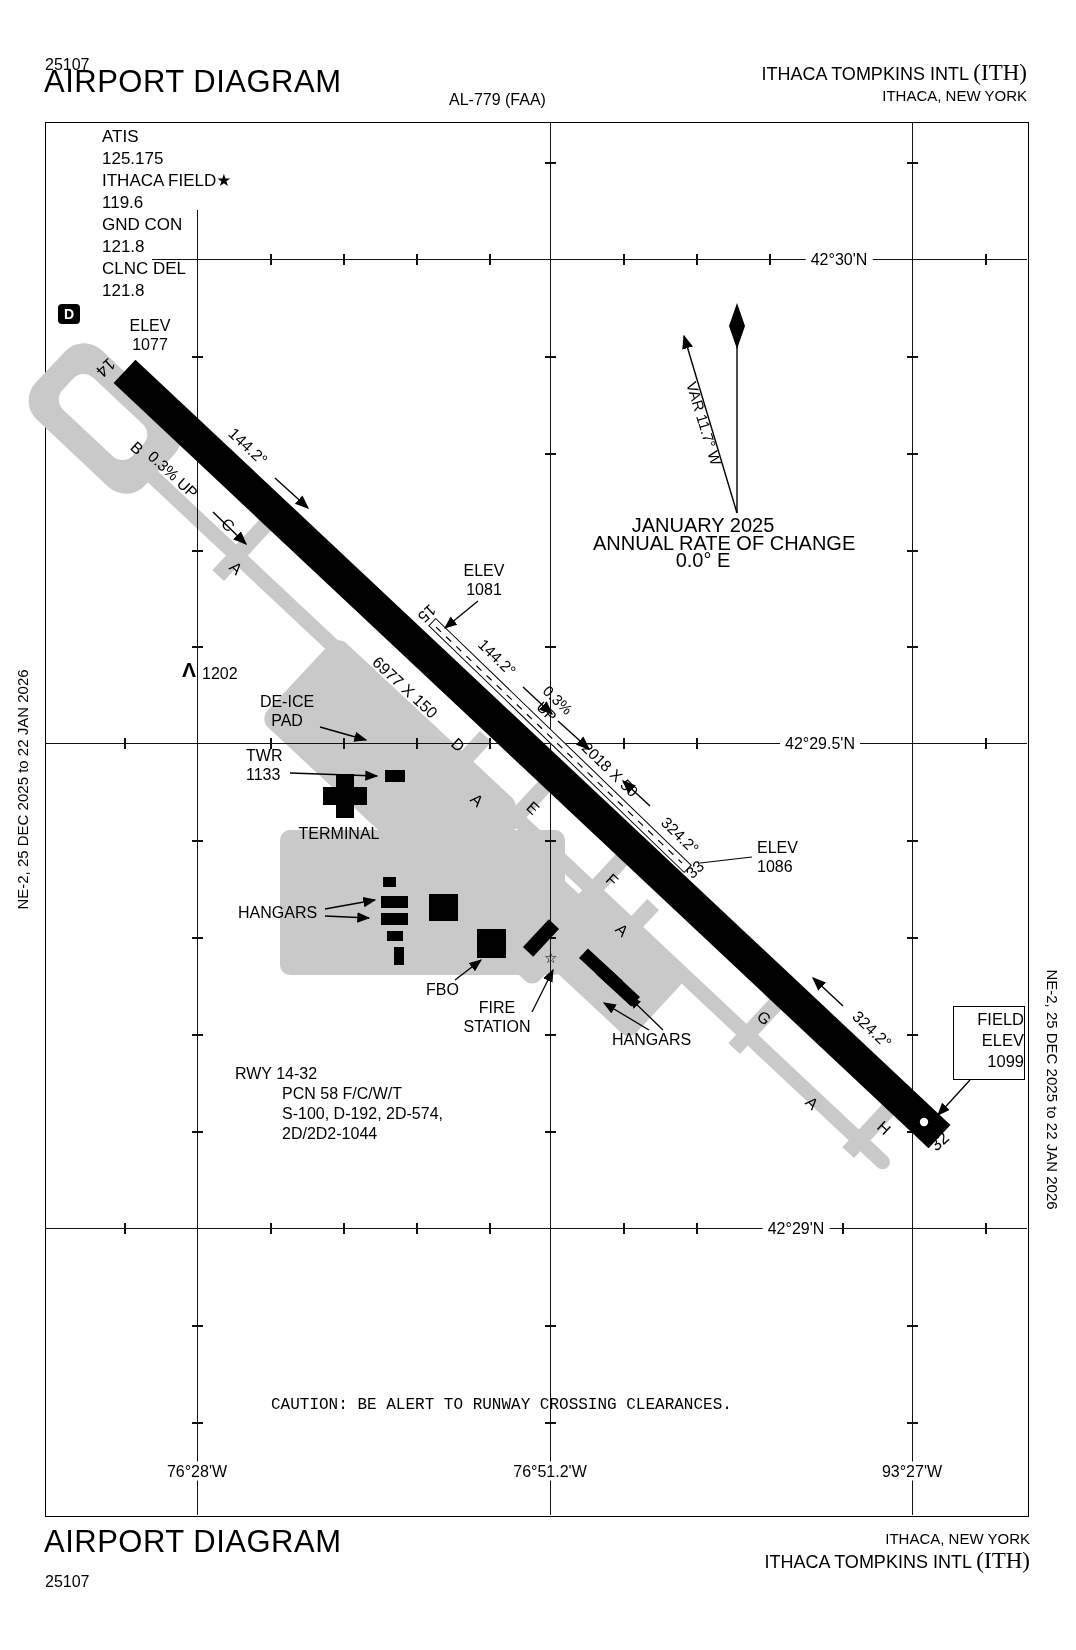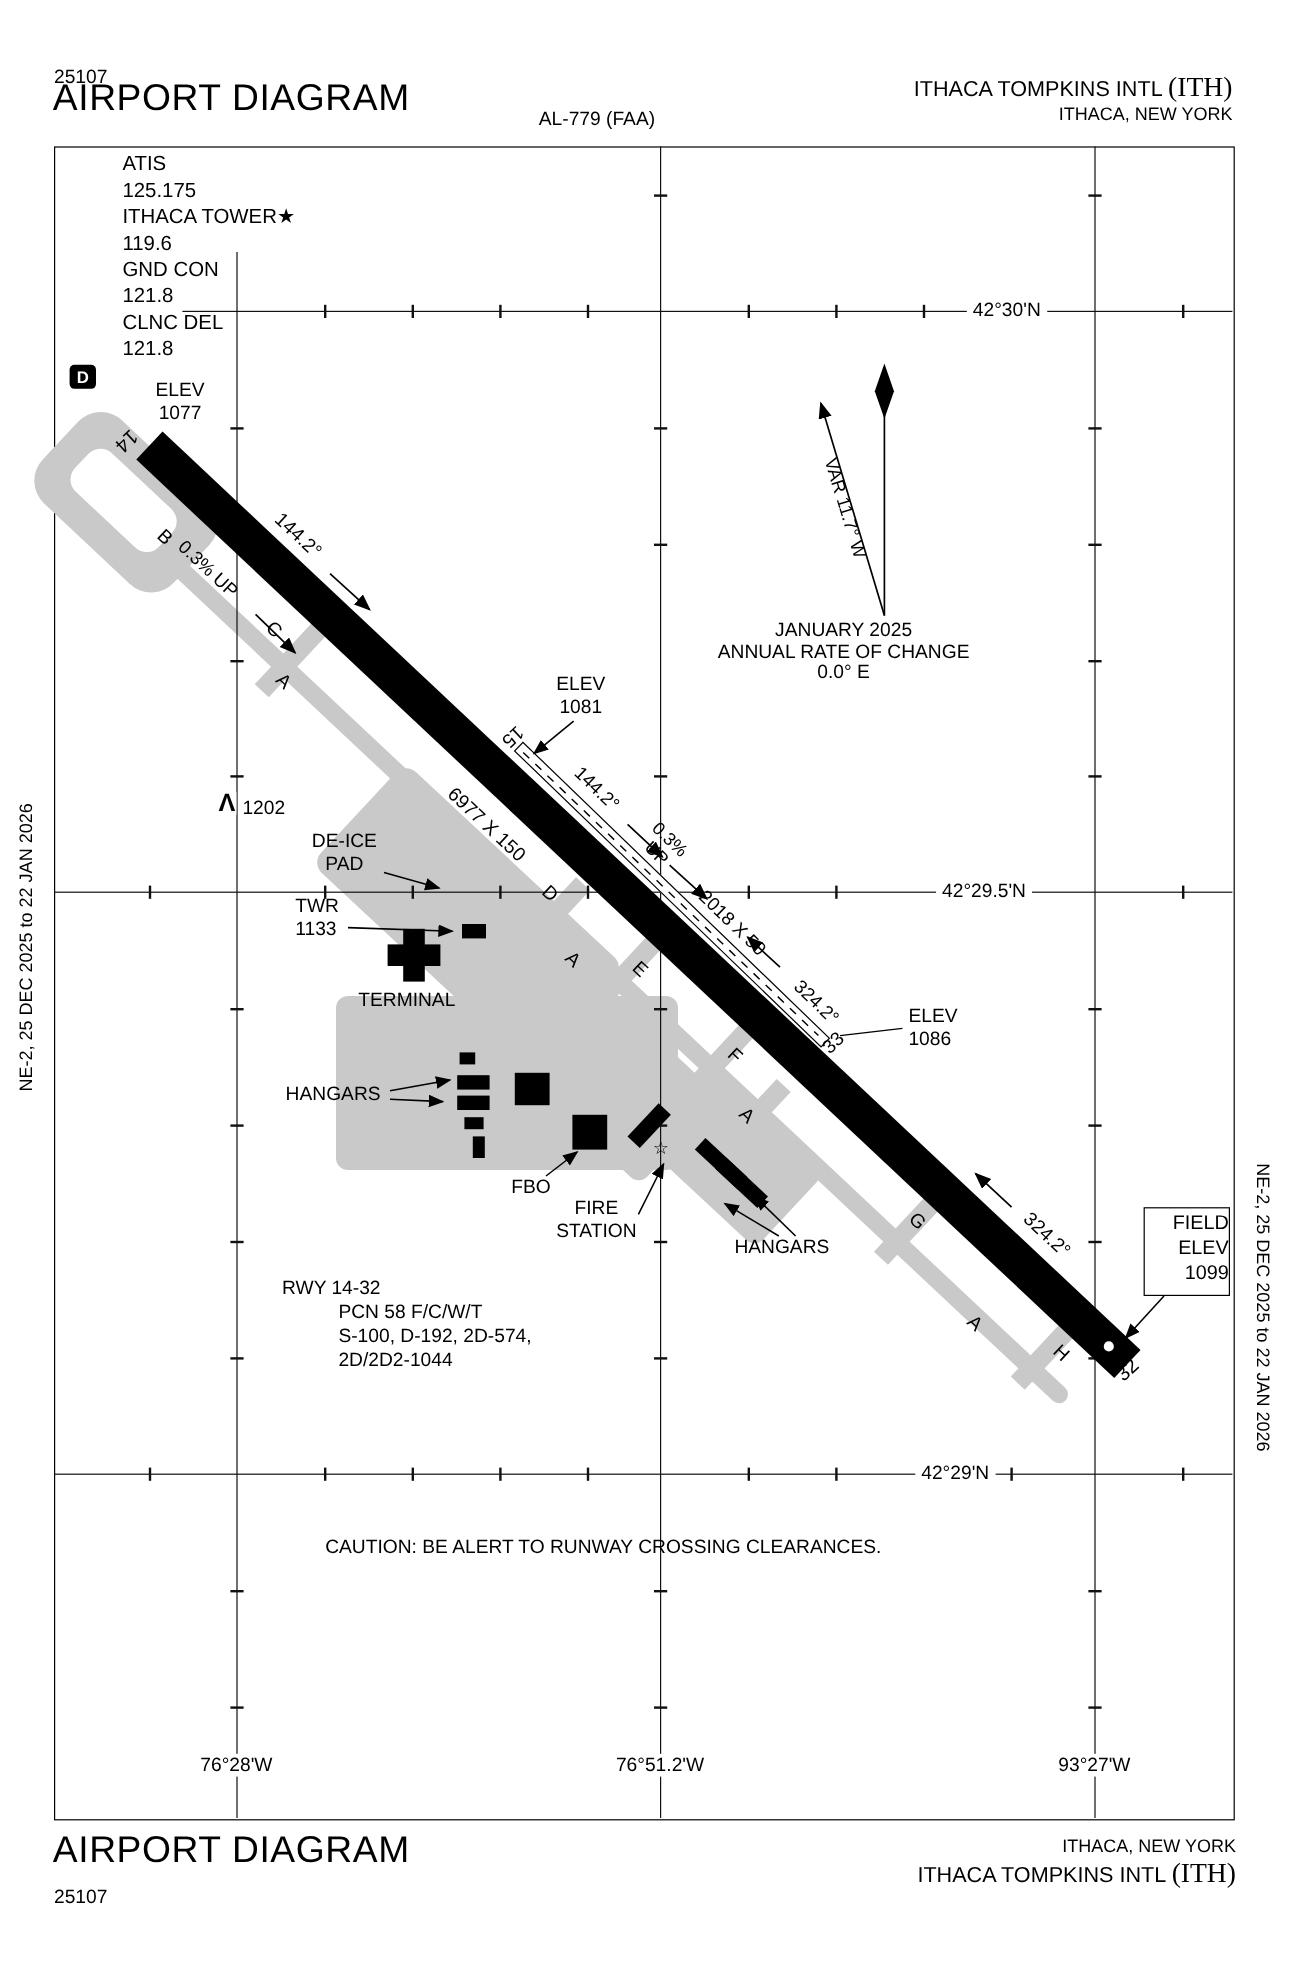--- a/index.html
+++ b/index.html
@@ -115,21 +115,21 @@
   <line x1="737" y1="345" x2="737" y2="513" stroke="#000" stroke-width="1.4"></line>
   <polygon points="737,303 745,326 737,349 729,326" fill="#000"></polygon>
   <line x1="737" y1="513" x2="684" y2="336" stroke="#000" stroke-width="1.4" marker-end="url(#ah)"></line>
 
   <circle cx="924" cy="1122" r="4.2" fill="#fff"></circle>
 </svg>
 
 <div class="abs" id="comm-box" style="left:58px;top:126px;z-index:6;margin-left:44px;">
     <div class="comm-line" style="">ATIS</div>
     <div class="comm-line" style="">125.175</div>
-    <div class="comm-line" style="">ITHACA TOWER★</div>
+    <div class="comm-line" style="">ITHACA FIELD★</div>
     <div class="comm-line" style="">119.6</div>
     <div class="comm-line" style="">GND CON</div>
     <div class="comm-line" style="">121.8</div>
     <div class="comm-line" style="">CLNC DEL</div>
     <div class="comm-line" style="">121.8</div>
   </div>
 <div class="dbox" style="left:58px;top:304px;">D</div>
 
 <div class="lbl ctr" style="left:115px;top:316px;width:70px;">
   <div>ELEV</div>
@@ -181,34 +181,34 @@
 <div class="lbl" style="left:238px;top:903px;">HANGARS</div>
 <div class="lbl" style="left:426px;top:980px;">FBO</div>
 <div class="lbl ctr" style="left:460px;top:998px;width:74px;">
   <div>FIRE</div>
     <div>STATION</div>
 </div>
 <div class="lbl" style="left:612px;top:1030px;">HANGARS</div>
 <div class="lbl" style="left:544px;top:948px;font-size:15px;z-index:6;">☆</div>
 
 <div class="lbl ctr" style="left:654px;top:414px;width:100px;font-size:15px;transform:rotate(73deg);">VAR 11.7° W</div>
-<div class="lbl ctr" style="left:593px;top:517px;width:220px;font-size:16px;line-height:17.5px;">
+<div class="lbl ctr" style="left:593px;top:517px;width:220px;font-size:20px;line-height:17.5px;">
   <div>JANUARY 2025</div>
   <div>ANNUAL RATE OF CHANGE</div>
   <div>0.0° E</div>
 </div>
 
 <div class="lbl" style="left:235px;top:1064px;line-height:20px;">
   <div>RWY 14-32</div>
   <div style="padding-left:47px;">PCN 58 F/C/W/T</div>
   <div style="padding-left:47px;">S-100, D-192, 2D-574,</div>
   <div style="padding-left:47px;">2D/2D2-1044</div>
 </div>
 
-<div class="lbl" style="left:271px;top:1280px;line-height:19.5px;">
+<div class="lbl" style="left:271px;top:1396px;line-height:19.5px;font-family:Liberation Mono, monospace;">
   <div>CAUTION:  BE ALERT TO RUNWAY CROSSING CLEARANCES.</div>
 </div>
 
 <div class="lbl ctr" style="left:-148px;top:780px;width:340px;font-size:15px;transform:rotate(-90deg);">NE-2, 25 DEC 2025 to 22 JAN 2026</div>
 <div class="lbl ctr" style="left:882px;top:1080px;width:340px;font-size:15px;transform:rotate(90deg);">NE-2, 25 DEC 2025 to 22 JAN 2026</div>
 
 <div class="lbl title" style="left:44px;top:1532px;">AIRPORT DIAGRAM</div>
 <div class="lbl" style="left:45px;top:1572px;">25107</div>
 <div class="abs rt" style="left:600px;top:1530px;width:430px;z-index:6;">
   <div style="font-size:15px;">ITHACA, NEW YORK</div>

